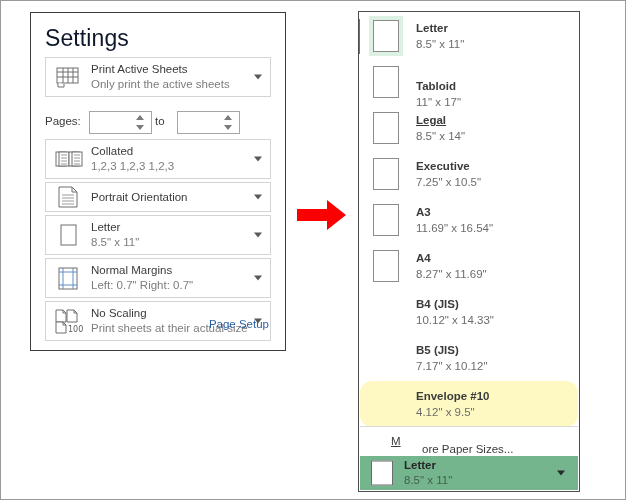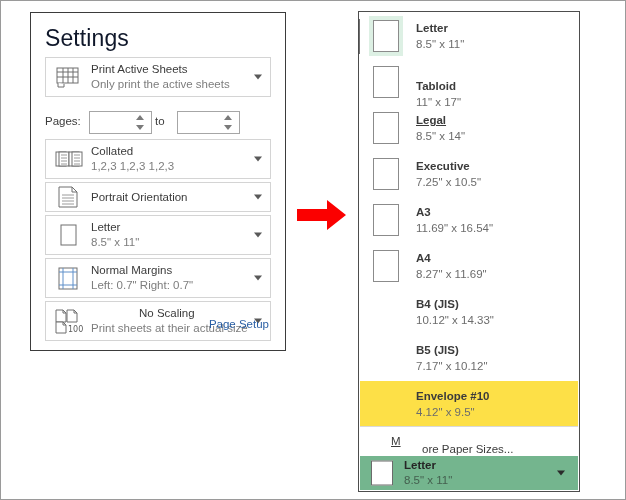--- a/index.html
+++ b/index.html
@@ -143,21 +143,21 @@
   .dd-list{
     position:absolute;left:1px;top:1px;right:1px;
     height:412px;
     background:#ffffff;
   }
   .dd-item{
     position:relative;
     height:46px;
     box-sizing:border-box;
   }
-  .dd-item.hl{background:#fde047;}
+  .dd-item.hl{background:#fef9c3;border-radius:12px;}
   .dd-thumb{
     position:absolute;left:13px;top:50%;
     transform:translateY(-50%);
     width:26px;height:32px;
     box-sizing:border-box;
     border:1px solid #8b8b8b;
     background:#ffffff;
   }
   .dd-thumb.selbg{
     box-shadow:0 0 0 4px #ddf0e4;
@@ -349,21 +349,21 @@
           <path d="M3 4 h7 l3 3 v9 h-10 z" fill="#fff" stroke="#6e6e6e"></path>
           <path d="M10 4 v3 h3" fill="none" stroke="#6e6e6e"></path>
           <path d="M14 4 h7 l3 3 v9 h-10 z" fill="#fff" stroke="#6e6e6e"></path>
           <path d="M21 4 v3 h3" fill="none" stroke="#6e6e6e"></path>
           <path d="M3 16 h7 l3 3 v8 h-10 z" fill="#fff" stroke="#6e6e6e"></path>
           <path d="M10 16 v3 h3" fill="none" stroke="#6e6e6e"></path>
           <text x="15" y="26" font-family="DejaVu Sans, sans-serif" font-size="8" fill="#5c5c5c">100</text>
         </svg>
       </span>
       <span class="opt-text">
-        <span class="opt-line1" style="display: block; margin-left: 48px;">No Scaling</span>
+        <span class="opt-line1" style="display: block;">No Scaling</span>
         <span class="opt-line2" style="display: block;">Print sheets at their actual size</span>
       </span>
       <span class="opt-caret"></span>
     </div>
 
     <a class="page-setup" href="#">Page Setup</a>
   </div>
 
   <span class="arrow">
     <svg width="50" height="32" viewBox="0 0 50 32">

